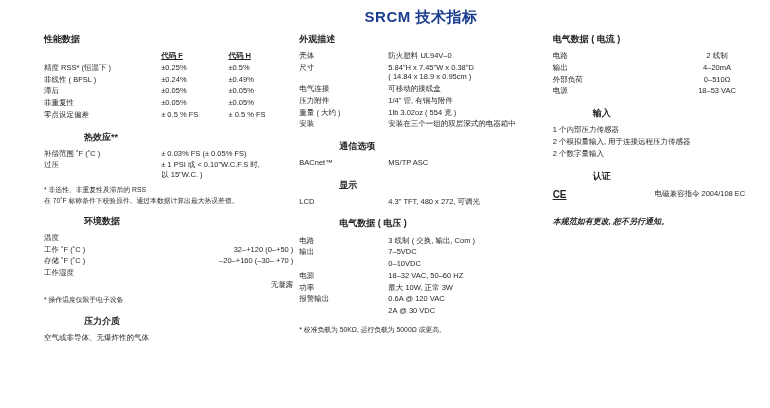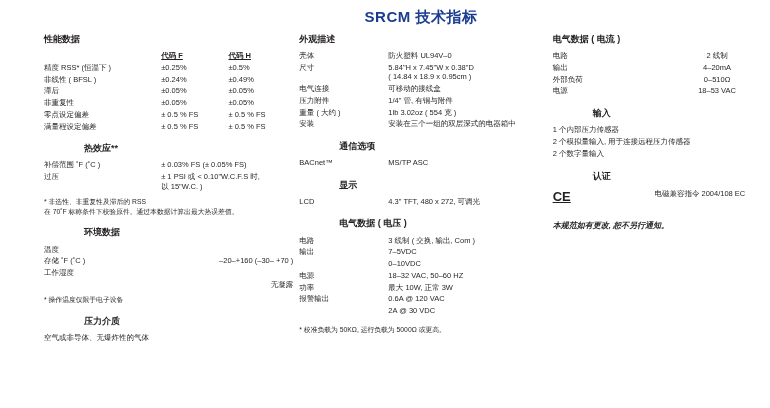--- a/index.html
+++ b/index.html
@@ -89,21 +89,21 @@
     font-style: italic;
     font-weight: bold;
     font-size: 8px;
     margin-top: 14px;
   }
   .plainline {
     font-size: 7.5px;
     line-height: 1.35;
     padding: 1px 0;
   }
-  .ce-label { font-weight: bold; font-size: 13px; text-decoration: underline; }
+  .ce-label { font-weight: bold; font-size: 10px; text-decoration: underline; }
   .rt { text-align: right; }
 </style>
 </head>
 <body>
 
 <div class="page">
 
   <div class="title">SRCM 技术指标</div>
 
   <div class="cols">
@@ -137,25 +137,20 @@
         <tr>
           <td class="lbl">非重复性</td>
           <td class="v1">±0.05%</td>
           <td class="v2">±0.05%</td>
         </tr>
         <tr>
           <td class="lbl">零点设定偏差</td>
           <td class="v1">± 0.5 % FS</td>
           <td class="v2">± 0.5 % FS</td>
         </tr>
-        <tr>
-          <td class="lbl">满量程设定偏差</td>
-          <td class="v1">± 0.5 % FS</td>
-          <td class="v2">± 0.5 % FS</td>
-        </tr>
       </tbody>
         </table>
 
       <div class="sechead spaced">热效应**</div>
 
       <table class="spec">
         <tbody>
             <tr>
           <td class="lbl">补偿范围 ˚F (˚C )</td>
           <td class="val" style="width:53%">± 0.03% FS (± 0.05% FS)</td>
@@ -171,20 +166,24 @@
       <div class="note">* 非选性、非重复性及滞后的 RSS</div>
       <div class="note" style="margin-top:1px">在 70˚F 标称条件下校验原件。通过本数据计算出最大热误差值。</div>
 
       <div class="sechead spaced">环境数据</div>
 
       <table class="spec">
         <tbody>
             <tr>
           <td class="lbl">温度</td>
           <td class="val rt" style="width:53%"></td>
+        </tr>
+        <tr>
+          <td class="lbl">工作 ˚F (˚C )</td>
+          <td class="val rt" style="width:53%">32–+120 (0–+50 )</td>
         </tr>
         <tr>
           <td class="lbl">存储 ˚F (˚C )</td>
           <td class="val rt" style="width:53%">–20–+160 (–30– +70 )</td>
         </tr>
         <tr>
           <td class="lbl">工作湿度</td>
           <td class="val rt" style="width:53%"></td>
         </tr>
         <tr>

